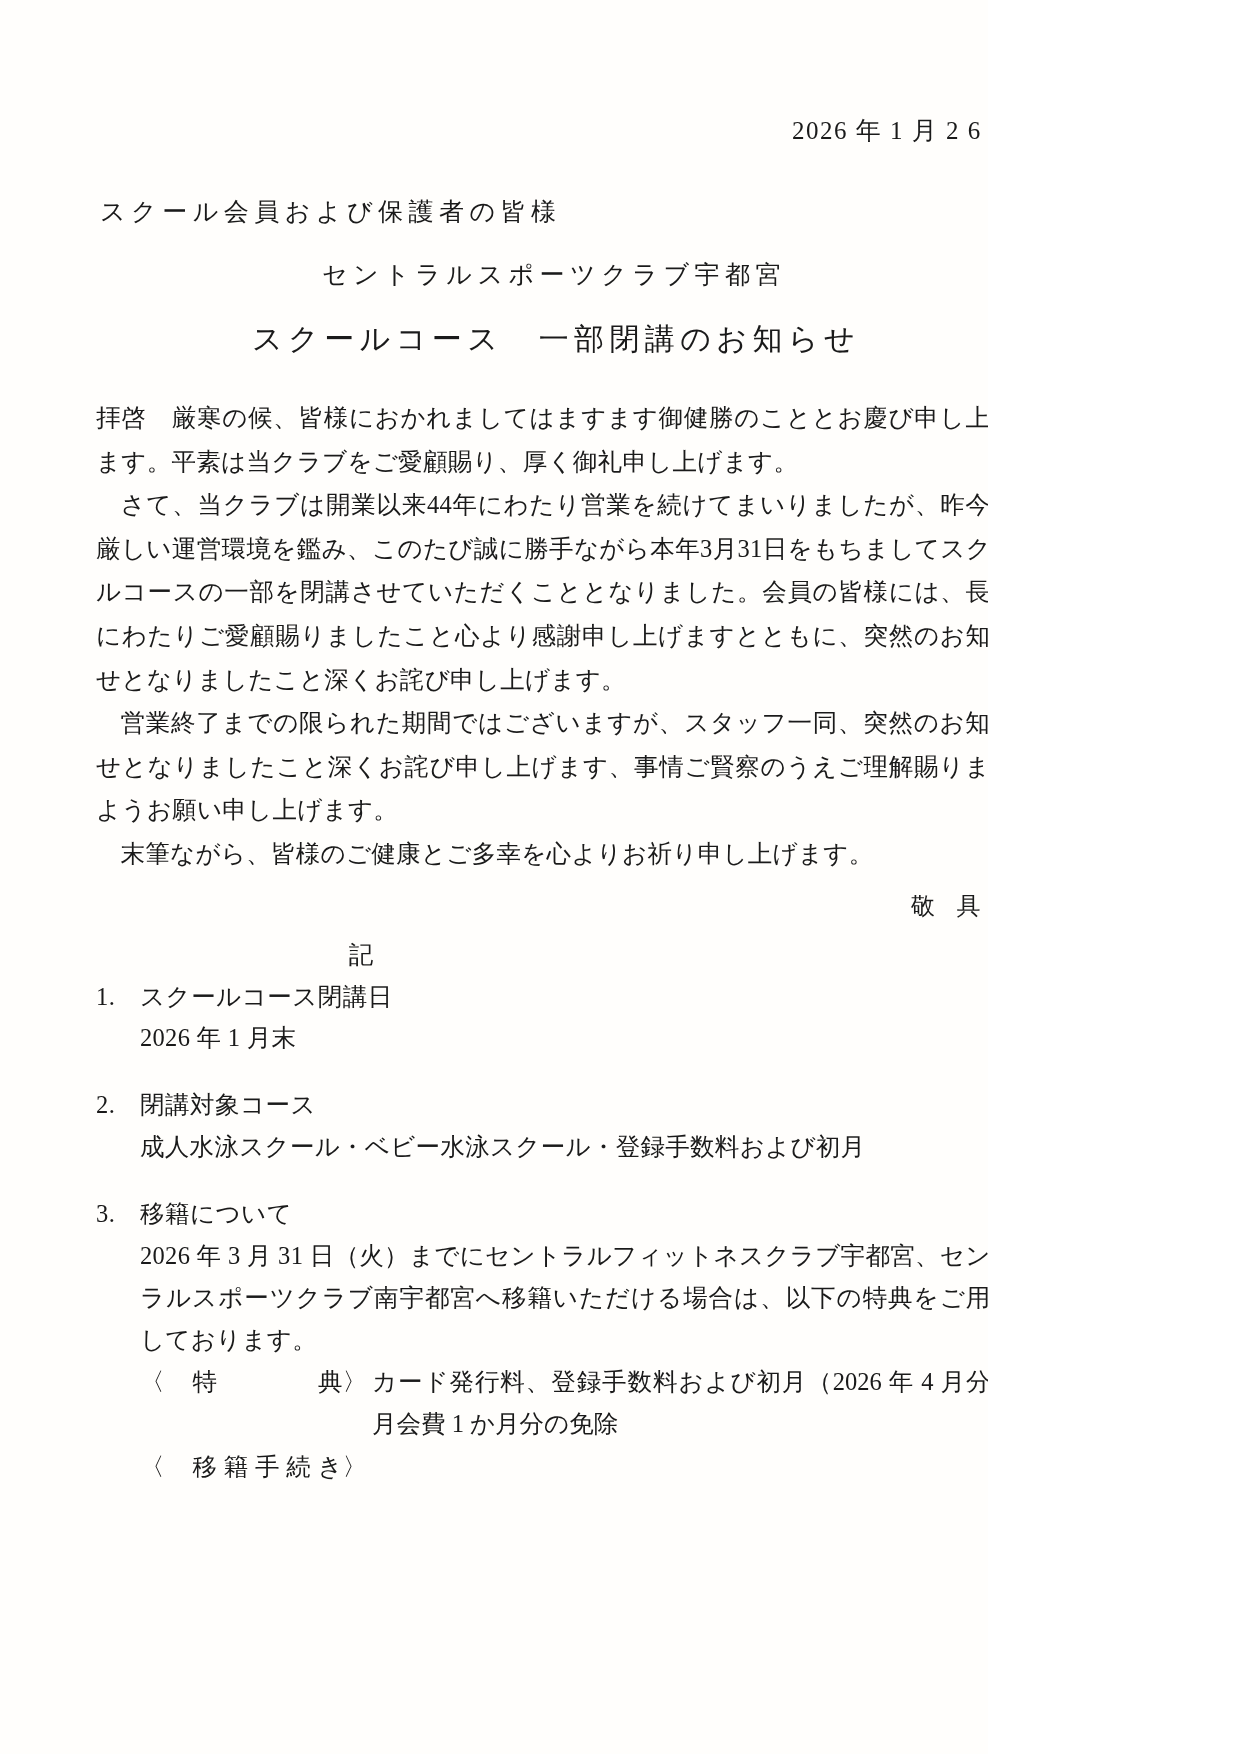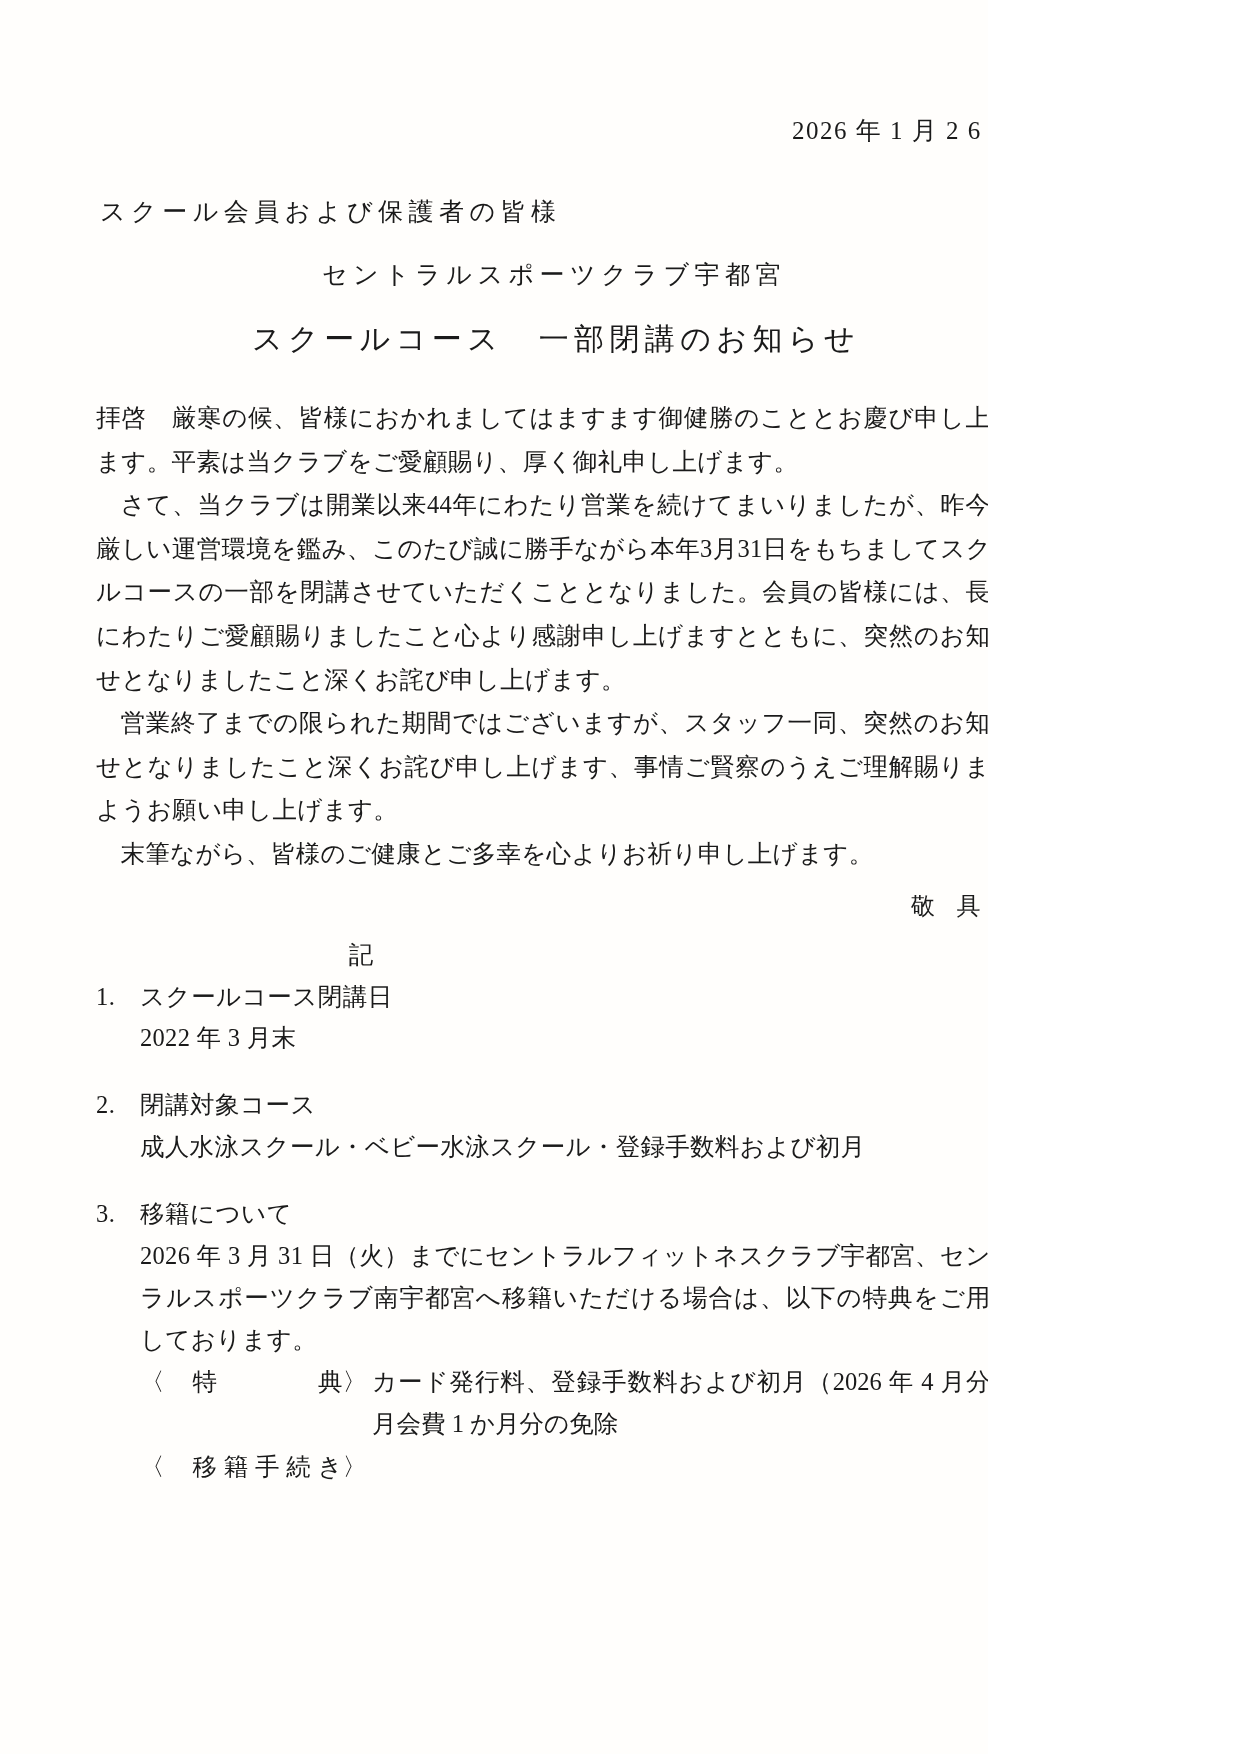--- a/index.html
+++ b/index.html
@@ -155,21 +155,21 @@
       <div class="centered-ki">記</div>
     </div>
 
     <div class="items">
 
       <div class="item">
         <div class="item-head">
           <span class="item-num">1.</span>
           <span class="item-title">スクールコース閉講日</span>
         </div>
-        <div class="item-body">2022 年 3 月末</div>
+        <div class="item-body">2026 年 1 月末</div>
       </div>
 
       <div class="item">
         <div class="item-head">
           <span class="item-num">2.</span>
           <span class="item-title">閉講対象コース</span>
         </div>
         <div class="item-body">成人水泳スクール・ベビー水泳スクール・登録手数料および初月</div>
       </div>
 

